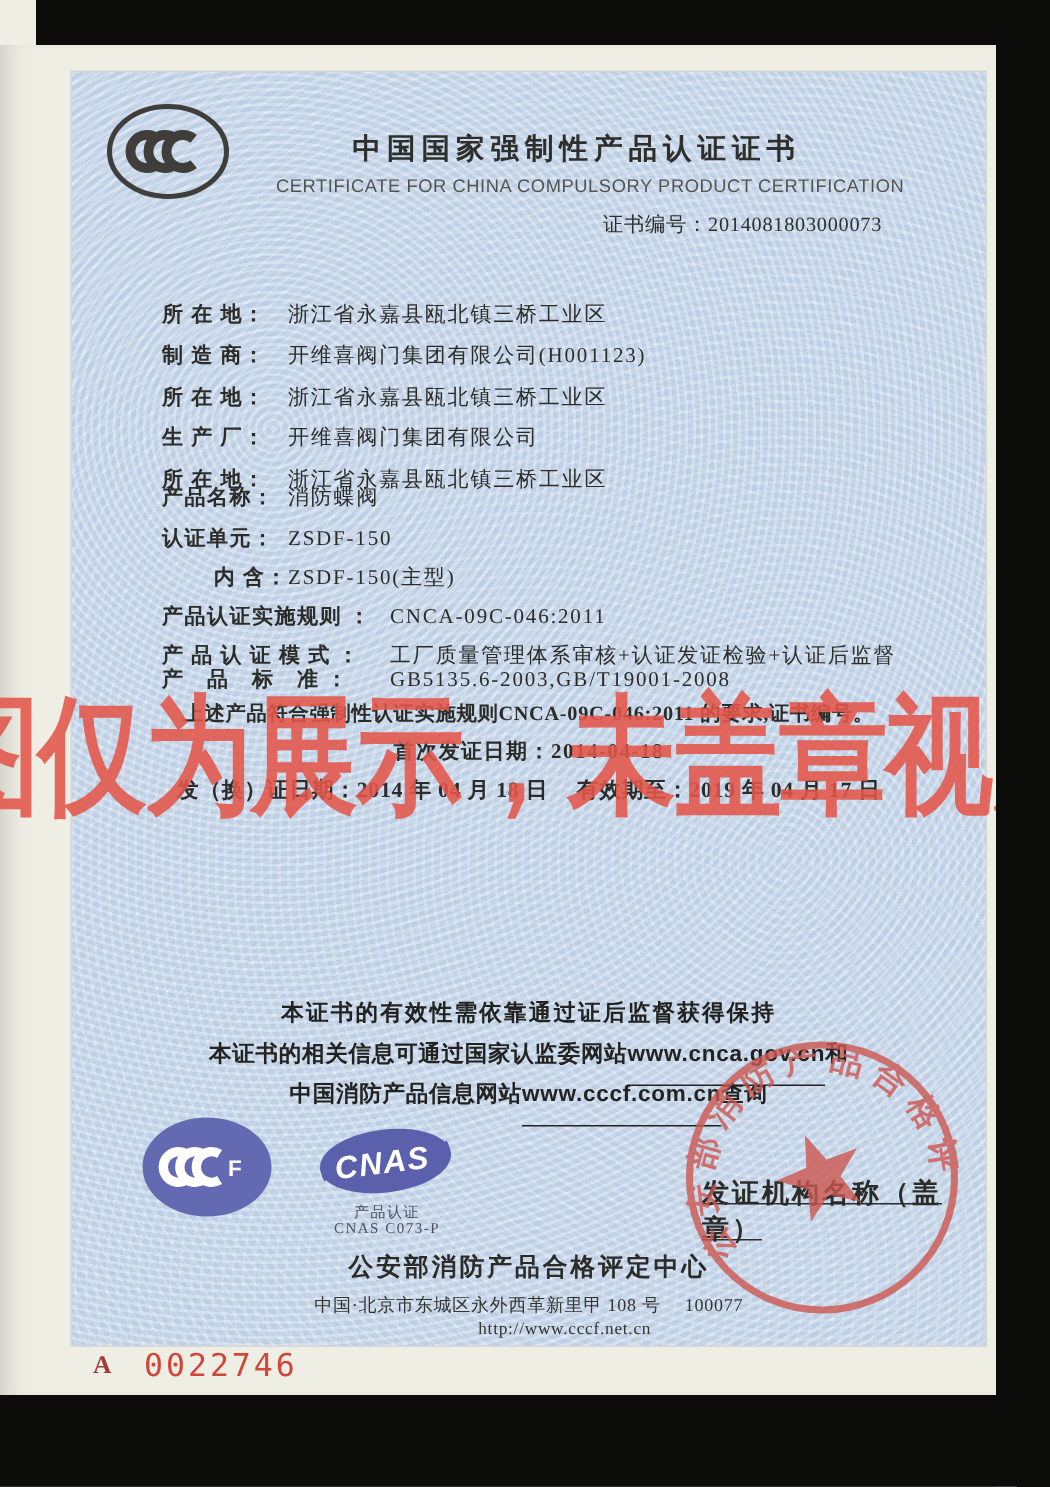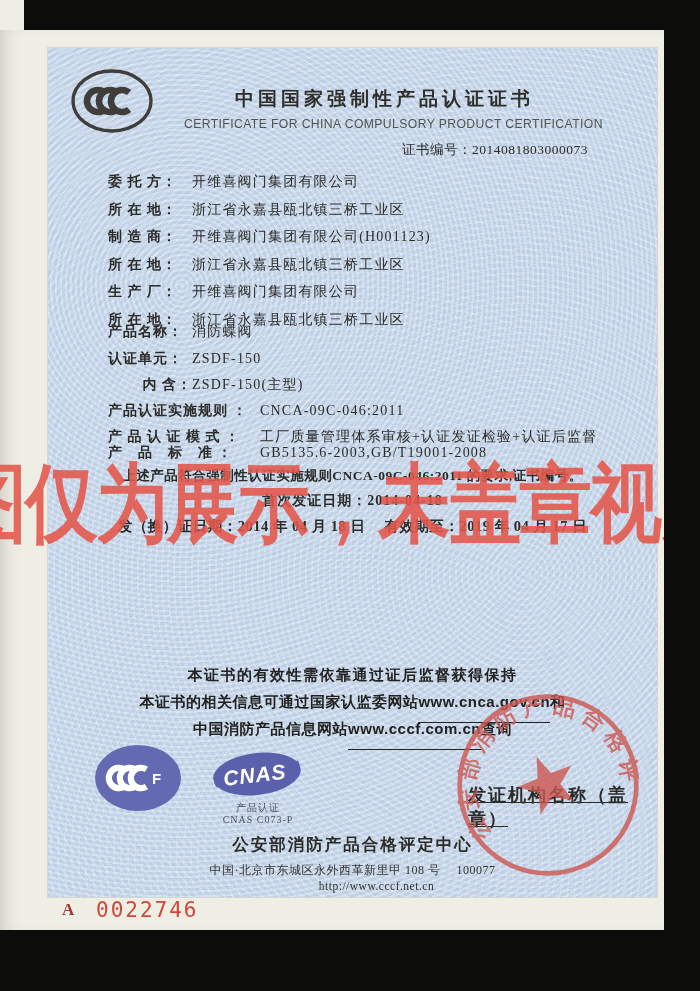--- a/index.html
+++ b/index.html
@@ -65,21 +65,20 @@
         <path d="M 35.1 24.6 A 11 11 0 1 0 35.1 41.4"></path>
         <path d="M 47.1 24.6 A 11 11 0 1 0 47.1 41.4"></path>
         <path d="M 59.1 24.6 A 11 11 0 1 0 59.1 41.4"></path>
       </g>
     </svg>
 
     <div class="abs title-cn" style="left:187px;top:38px;">中国国家强制性产品认证证书</div>
     <div class="abs title-en" style="left:136px;top:69px;">CERTIFICATE FOR CHINA COMPULSORY PRODUCT CERTIFICATION</div>
     <div class="abs certno" style="left:354px;top:93px;">证书编号：2014081803000073</div>
 
-    <div class="row" style="top:125px;"><span class="lbl w1">委 托 方：</span><span class="val">开维喜阀门集团有限公司</span></div>
     <div class="row" style="top:153px;"><span class="lbl w1">所 在 地：</span><span class="val">浙江省永嘉县瓯北镇三桥工业区</span></div>
     <div class="row" style="top:180px;"><span class="lbl w1">制 造 商：</span><span class="val">开维喜阀门集团有限公司(H001123)</span></div>
     <div class="row" style="top:208px;"><span class="lbl w1">所 在 地：</span><span class="val">浙江省永嘉县瓯北镇三桥工业区</span></div>
     <div class="row" style="top:235px;"><span class="lbl w1">生 产 厂：</span><span class="val">开维喜阀门集团有限公司</span></div>
     <div class="row" style="top:263px;"><span class="lbl w1">所 在 地：</span><span class="val">浙江省永嘉县瓯北镇三桥工业区</span></div>
 
     <div class="row" style="top:274px;"></div>
 
     <div class="row" style="top:275px;"><span class="lbl w1">产品名称：</span><span class="val">消防蝶阀</span></div>
     <div class="row" style="top:302px;"><span class="lbl w1">认证单元：</span><span class="val">ZSDF-150</span></div>

